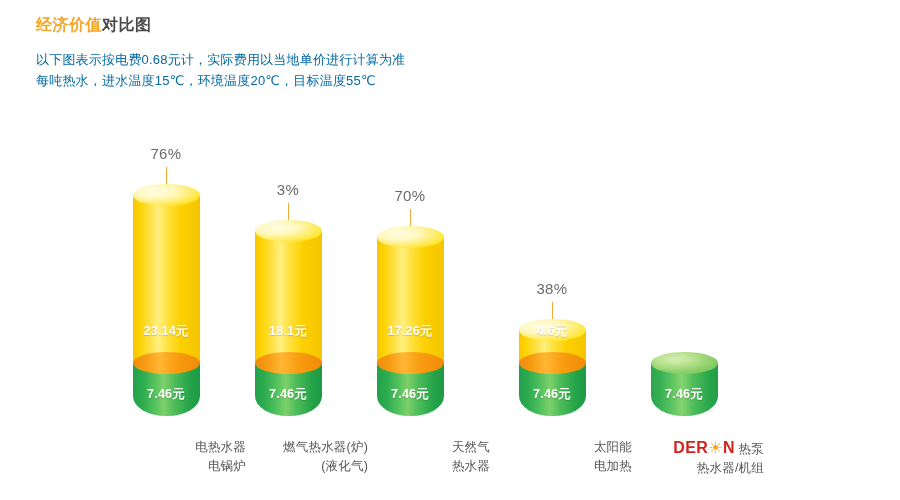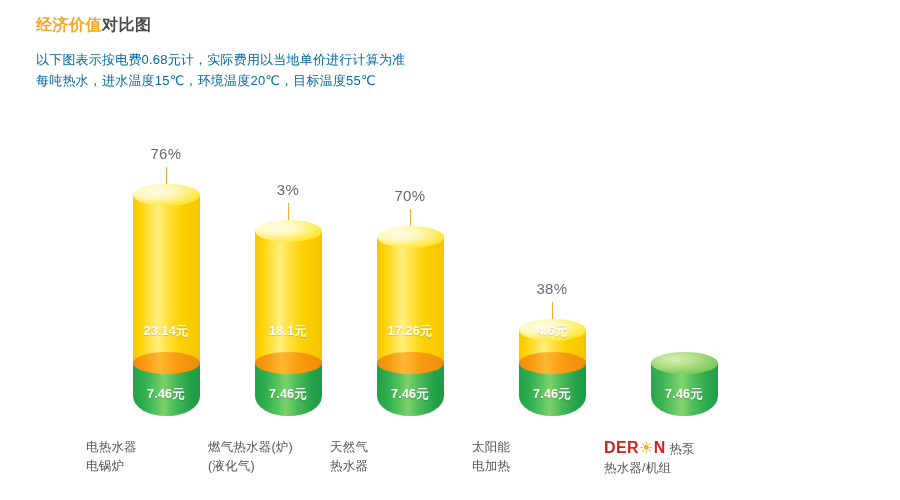--- a/index.html
+++ b/index.html
@@ -230,21 +230,21 @@
     letter-spacing: 0.2px;
     text-shadow: 0 1px 1px rgba(0,0,0,0.18);
     z-index: 6;
     white-space: nowrap;
   }
 
   
   .cat-label {
     position: absolute;
     width: 160px;
-    text-align: left;
+    text-align: right;
     font-size: 12.5px;
     line-height: 19px;
     color: #555555;
     letter-spacing: 0.2px;
   }
   .cat-label .line { white-space: nowrap; }
   .brand {
     color: #d4211c;
     font-weight: bold;
     letter-spacing: 0.4px;

